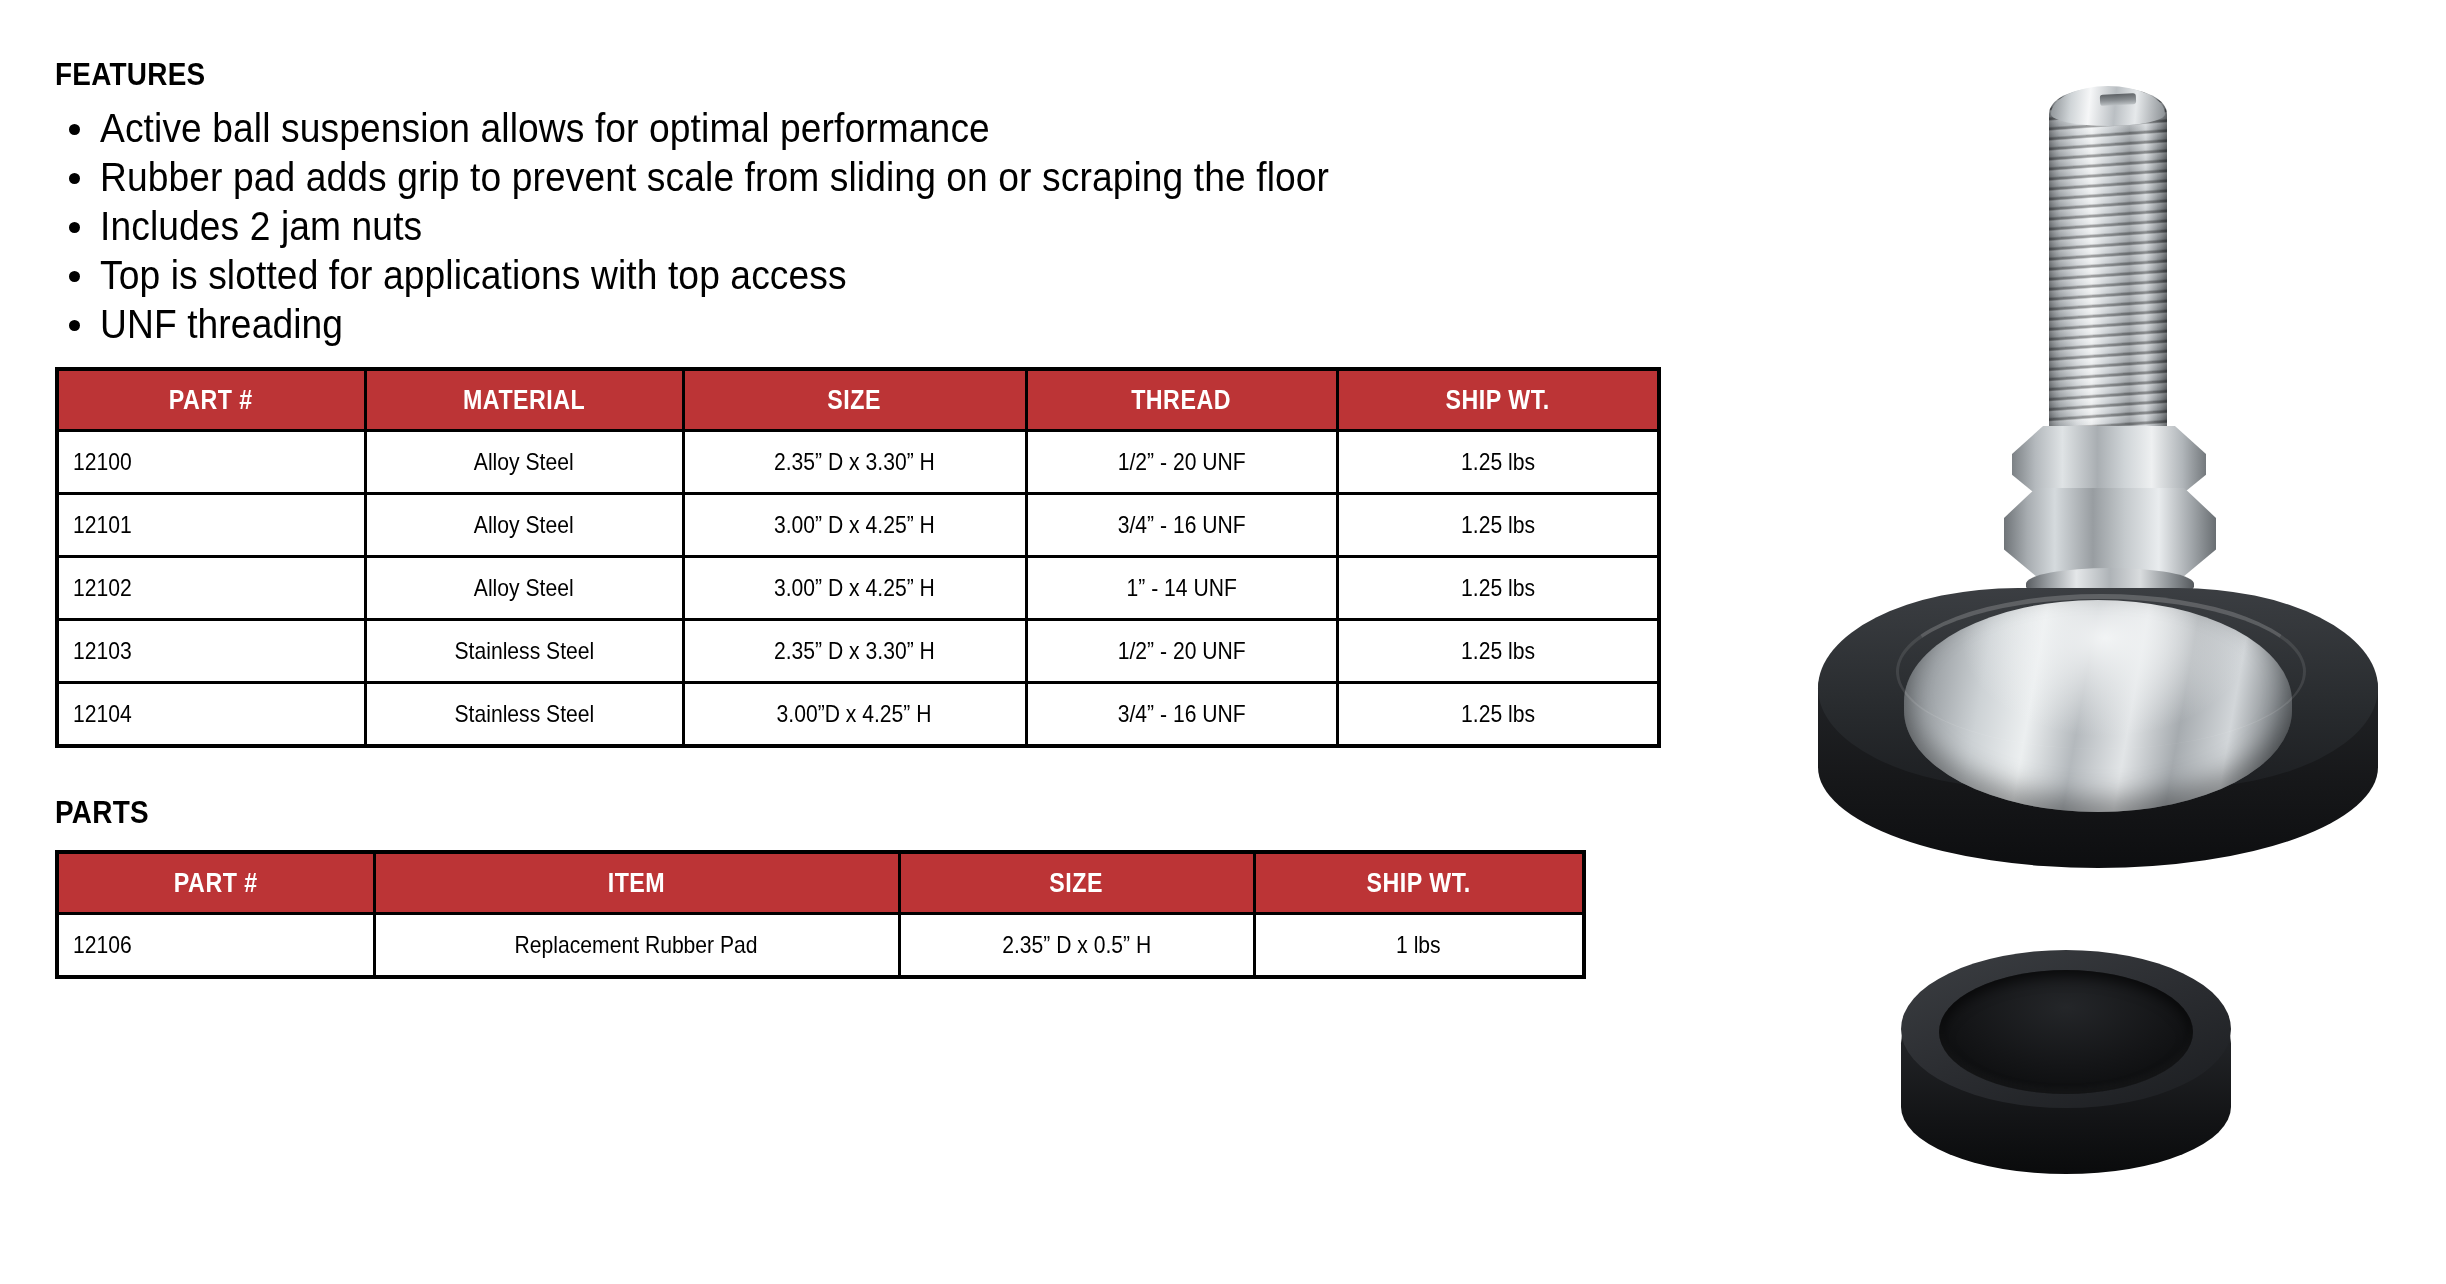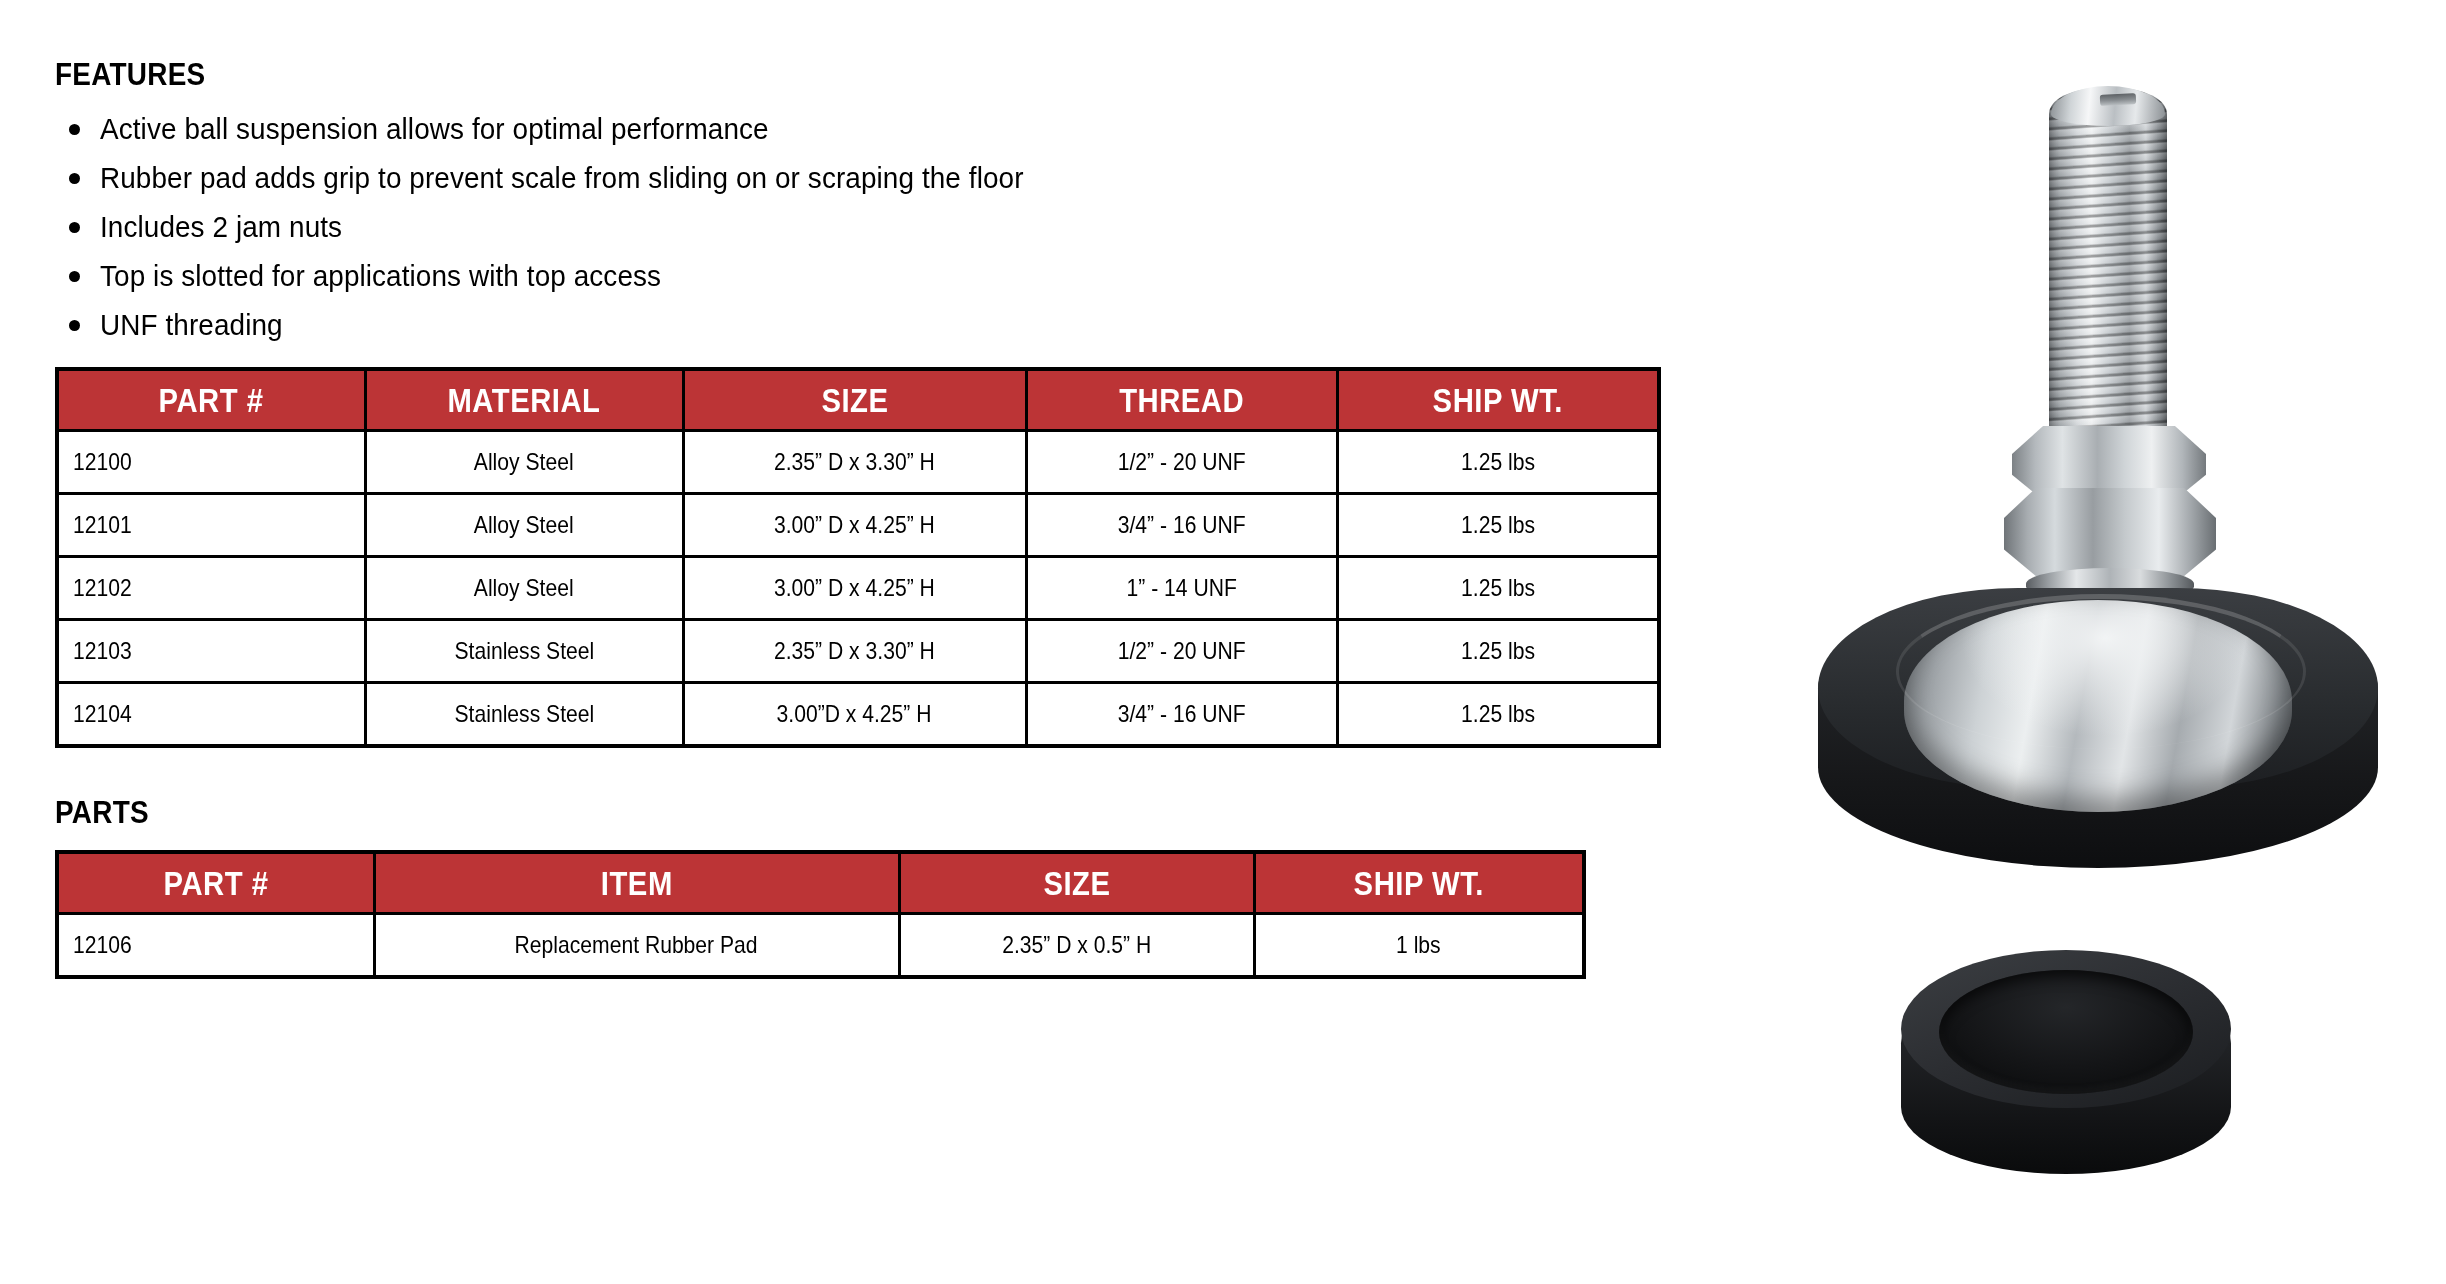--- a/index.html
+++ b/index.html
@@ -64,21 +64,21 @@
 
   
   ul.features {
     list-style: none;
     margin: 12px 0 0 0;
     padding: 0;
   }
   ul.features li {
     position: relative;
     padding-left: 45px;
-    font-size: 30px;
+    font-size: 40px;
     line-height: 49px;
     letter-spacing: 0.1px;
     white-space: nowrap;
   }
   ul.features li .bullet {
     position: absolute;
     left: 14px;
     top: 50%;
     width: 11px;
     height: 11px;
@@ -107,21 +107,21 @@
     font-size: 24px;
     font-weight: 400;
     vertical-align: middle;
     text-align: center;
     white-space: nowrap;
   }
   .spec-table thead th {
     background: #bc3436;
     color: #ffffff;
     font-weight: 700;
-    font-size: 34px;
+    font-size: 27px;
     letter-spacing: 0.6px;
     height: 58px;
   }
   .spec-table thead th span {
     display: inline-block;
     transform: scaleX(0.86);
   }
   .spec-table td span {
     display: inline-block;
     transform: scaleX(0.88);

